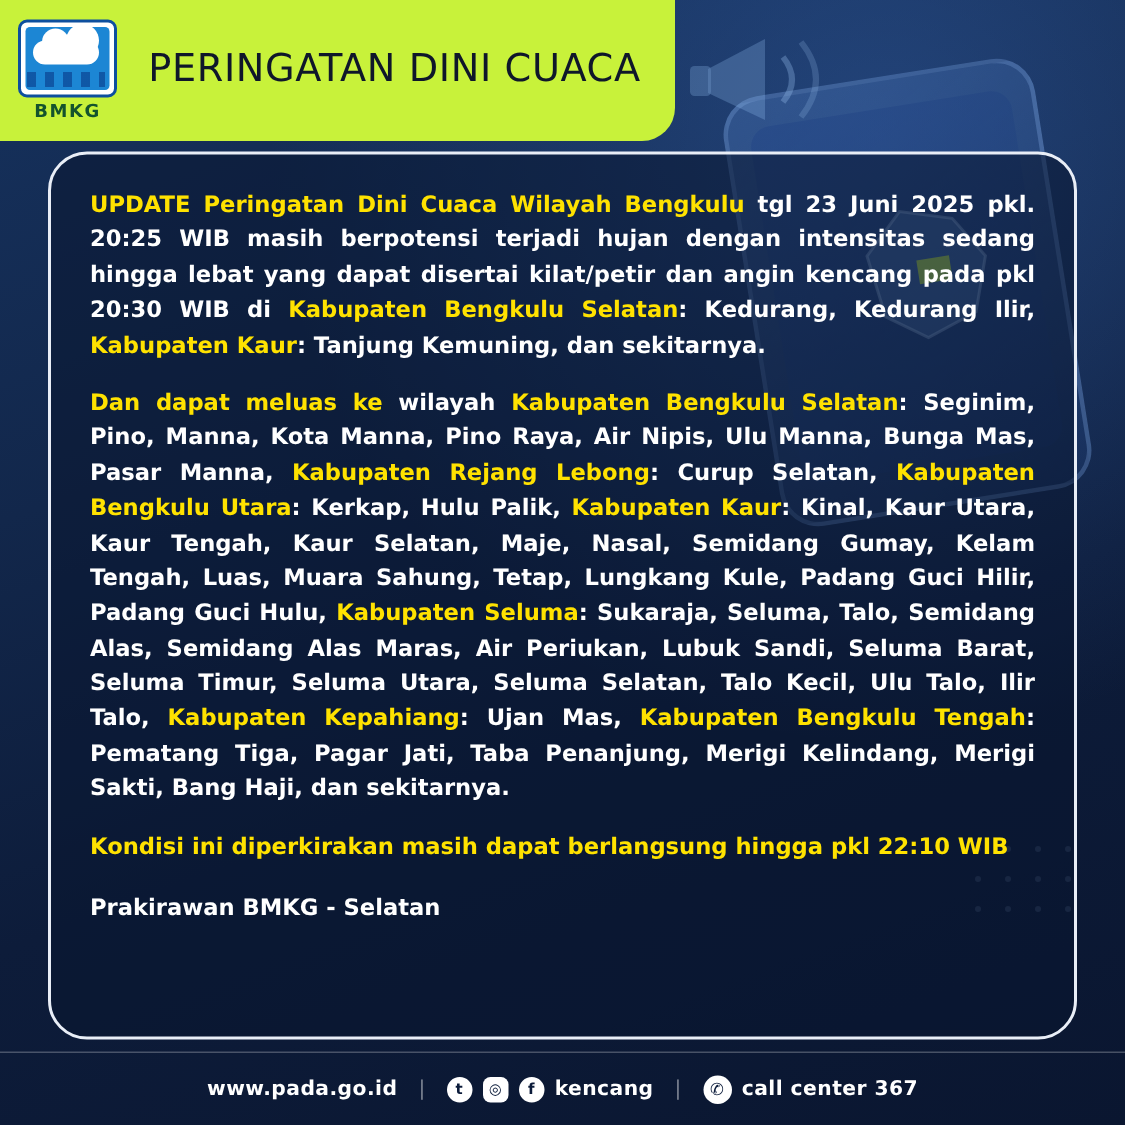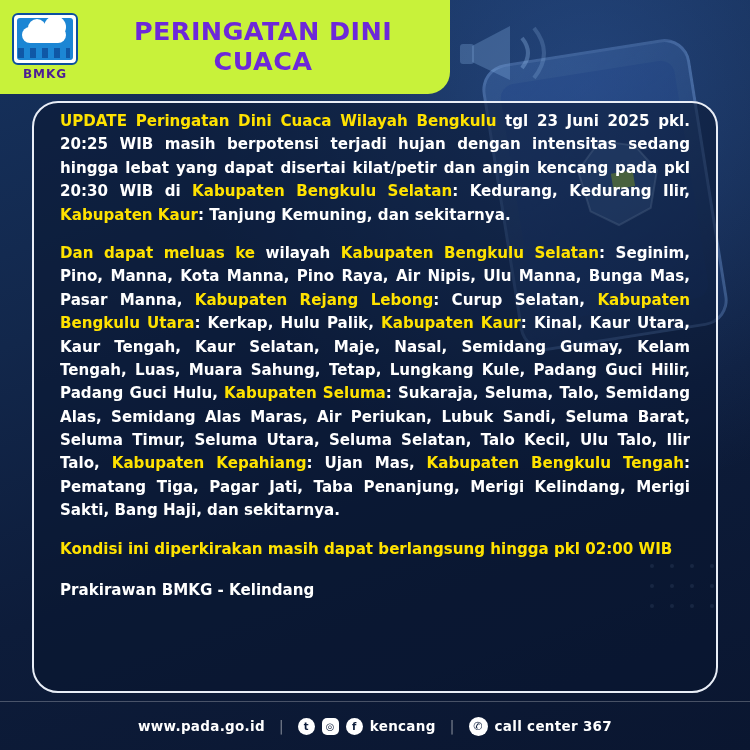--- a/index.html
+++ b/index.html
@@ -84,44 +84,44 @@
   .logo-badge .cloud:after {
     content: ""; position: absolute; left: 22px; top: -11px;
     width: 22px; height: 22px; background: #fff; border-radius: 50%;
   }
   .logo-badge .wave {
     position: absolute; left: 4px; bottom: 5px; width: 52px; height: 10px;
     background: repeating-linear-gradient(90deg, #0d4f9e 0 6px, transparent 6px 12px);
     opacity: 0.85;
   }
   .logo-text {
-    font-size: 12px; font-weight: bold; color: #4c1d95;
+    font-size: 12px; font-weight: bold; color: #14532d;
     letter-spacing: 1px; margin-top: 2px;
   }
   .header-title {
     flex: 1;
     text-align: center;
     padding: 0 10px 0 4px;
-    color: #6d28d9;
-    font-weight: bold;
+    color: #0f172a;
+    font-weight: normal;
     font-size: 25.5px;
     line-height: 1.17;
     letter-spacing: 0.4px;
   }
   .header-title span { display: block; }
 
   
   .card {
     position: absolute;
     left: 32px; top: 101px;
     width: 686px; height: 592px;
     background: rgba(9,22,47,0.55);
     border: 2px solid #e9eef7;
     border-radius: 26px;
-    padding: 7px 26px;
+    padding: 22px 26px;
   }
   .body-text {
     color: #ffffff;
     font-size: 15.1px;
     line-height: 1.55;
     font-weight: bold;
     text-align: justify;
     text-justify: inter-word;
   }
   .body-text p { margin-bottom: 15px; }
@@ -209,23 +209,23 @@
     </div>
   </div>
 
   <div class="card">
     <div class="body-text">
 
       <p><span class="hl">UPDATE Peringatan Dini Cuaca Wilayah Bengkulu</span><span> tgl 23 Juni 2025 pkl. 20:25 WIB masih berpotensi terjadi hujan dengan intensitas sedang hingga lebat yang dapat disertai kilat/petir dan angin kencang pada pkl 20:30 WIB di </span><span class="hl">Kabupaten Bengkulu Selatan</span><span>: Kedurang, Kedurang Ilir, </span><span class="hl">Kabupaten Kaur</span><span>: Tanjung Kemuning, dan sekitarnya.</span></p>
 
       <p><span class="hl">Dan dapat meluas ke</span><span> wilayah </span><span class="hl">Kabupaten Bengkulu Selatan</span><span>: Seginim, Pino, Manna, Kota Manna, Pino Raya, Air Nipis, Ulu Manna, Bunga Mas, Pasar Manna, </span><span class="hl">Kabupaten Rejang Lebong</span><span>: Curup Selatan, </span><span class="hl">Kabupaten Bengkulu Utara</span><span>: Kerkap, Hulu Palik, </span><span class="hl">Kabupaten Kaur</span><span>: Kinal, Kaur Utara, Kaur Tengah, Kaur Selatan, Maje, Nasal, Semidang Gumay, Kelam Tengah, Luas, Muara Sahung, Tetap, Lungkang Kule, Padang Guci Hilir, Padang Guci Hulu, </span><span class="hl">Kabupaten Seluma</span><span>: Sukaraja, Seluma, Talo, Semidang Alas, Semidang Alas Maras, Air Periukan, Lubuk Sandi, Seluma Barat, Seluma Timur, Seluma Utara, Seluma Selatan, Talo Kecil, Ulu Talo, Ilir Talo, </span><span class="hl">Kabupaten Kepahiang</span><span>: Ujan Mas, </span><span class="hl">Kabupaten Bengkulu Tengah</span><span>: Pematang Tiga, Pagar Jati, Taba Penanjung, Merigi Kelindang, Merigi Sakti, Bang Haji, dan sekitarnya.</span></p>
 
-      <p class="hl">Kondisi ini diperkirakan masih dapat berlangsung hingga pkl 02:00 WIB</p>
-
-      <p class="sig">Prakirawan BMKG - Kelindang</p>
+      <p class="hl">Kondisi ini diperkirakan masih dapat berlangsung hingga pkl 22:10 WIB</p>
+
+      <p class="sig">Prakirawan BMKG - Selatan</p>
     </div>
   </div>
 
   <div class="footer-rule"></div>
   <div class="footer">
     <span>www.pada.go.id</span>
     <span class="sep">|</span>
     <span class="soc">
       <span class="soc-ic">t</span>
       <span class="soc-ic ig">◎</span>

